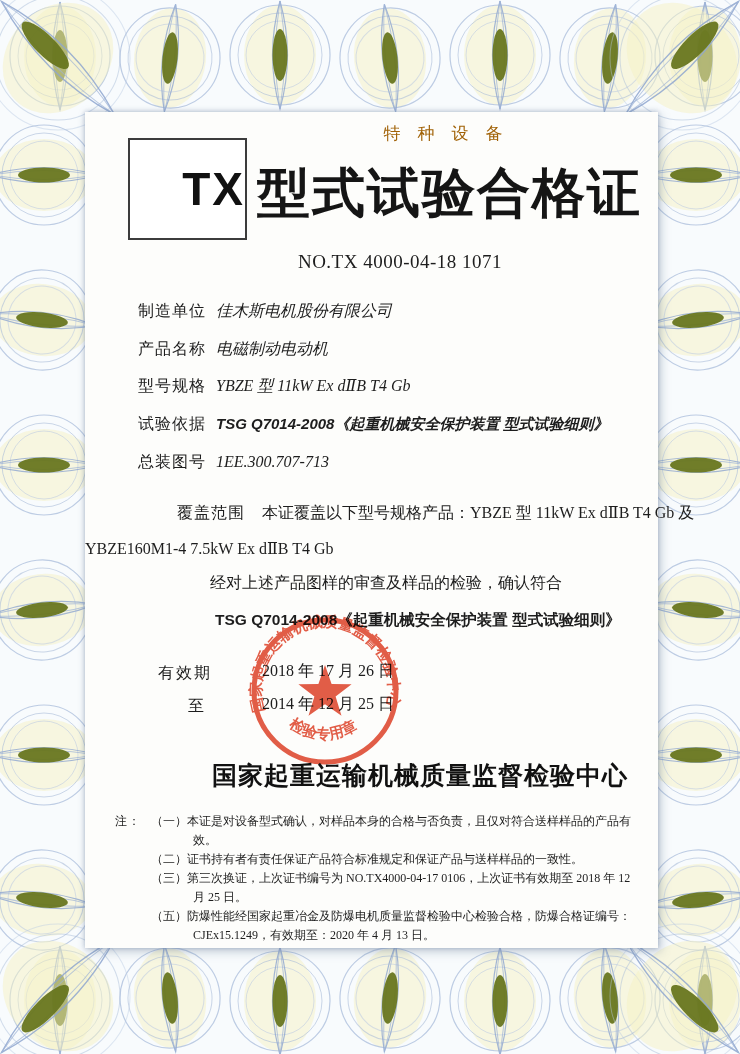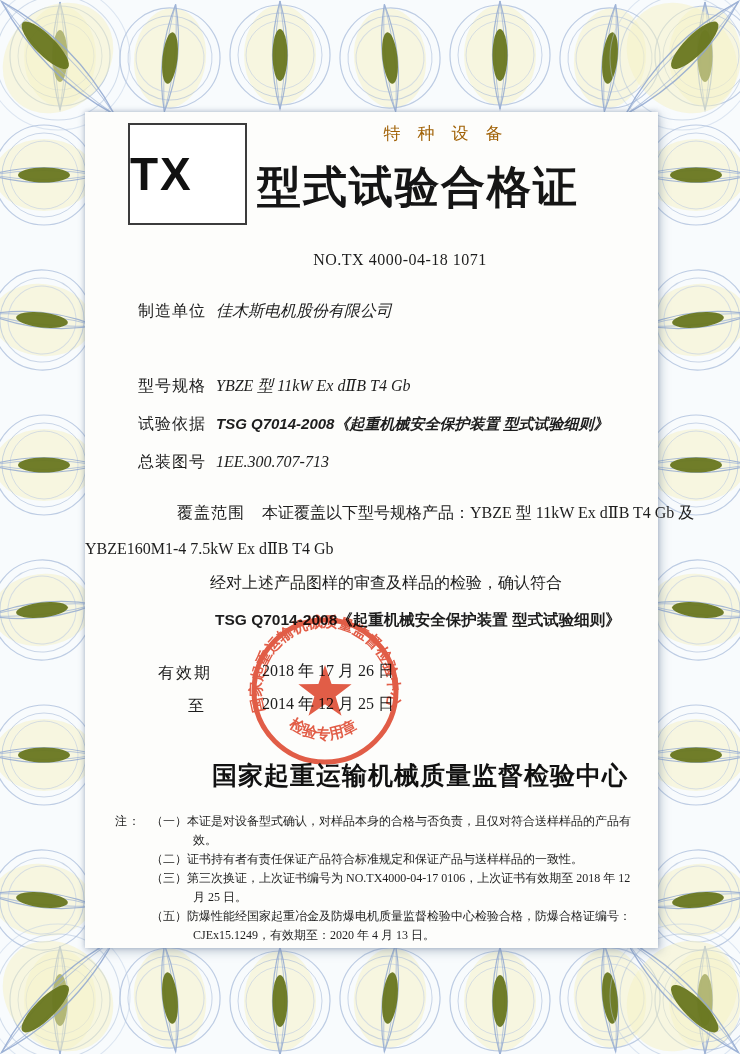--- a/index.html
+++ b/index.html
@@ -11,37 +11,37 @@
   }
   .border-art{position:absolute;left:0;top:0;z-index:0;}
   .page{
     position:absolute;left:85px;top:112px;width:573px;height:836px;
     background:#fdfdfb;z-index:1;
     box-shadow:0 0 5px rgba(110,130,160,.55), 3px 4px 10px rgba(100,120,150,.30);
   }
   .abs{position:absolute;}
   
   .tx-box{
-    left:43px;top:11px;width:115px;height:98px;border:2px solid #3c3c3c;
-    display:flex;align-items:center;justify-content:flex-start;background:#fff;
+    left:43px;top:26px;width:115px;height:98px;border:2px solid #3c3c3c;
+    display:flex;align-items:center;justify-content:flex-end;background:#fff;
   }
   .tx-box span{
     font-family:"Liberation Sans","DejaVu Sans",sans-serif;
     font-weight:bold;font-size:46px;letter-spacing:2px;color:#111;
   }
   .hdr-small{
     left:172px;top:10px;width:372px;text-align:center;
     font-size:17px;letter-spacing:17px;text-indent:17px;color:#a16207;
   }
   .title{
-    left:172px;top:46px;width:372px;text-align:left;
-    font-size:44px;font-weight:bold;letter-spacing:2px;color:#151515;
+    left:172px;top:46px;width:372px;text-align:center;
+    font-size:53px;font-weight:bold;letter-spacing:2px;color:#151515;
     white-space:nowrap;
   }
-  .cert-no{left:120px;top:139px;width:390px;text-align:center;font-size:16px;letter-spacing:.5px;}
+  .cert-no{left:120px;top:139px;width:390px;text-align:center;font-size:19px;letter-spacing:.5px;}
   
   .frow{left:53px;white-space:nowrap;font-size:16px;}
   .frow .lbl{display:inline-block;width:74px;letter-spacing:1px;}
   .frow .val{margin-left:0;font-style:italic;}
   .val-sans{font-family:"Liberation Sans","DejaVu Sans",sans-serif;font-weight:bold;font-size:15px;}
   
   .cov1{left:48px;top:391px;white-space:nowrap;font-size:16px;}
   .cov1 .lbl{letter-spacing:1px;margin-right:13px;margin-left:44px;}
   .cov2{left:0;right:28px;top:427px;text-align:left;font-size:16px;}
   .cov3{left:125px;top:461px;font-size:16px;white-space:nowrap;}
@@ -131,20 +131,24 @@
   <div class="abs hdr-small">特种设备</div>
 
   <div class="abs title">型式试验合格证</div>
 
   <div class="abs cert-no">NO.TX 4000-04-18 1071</div>
 
   <div class="abs frow" style="top:189px">
     <span class="lbl">制造单位</span>
     <span class="val">佳木斯电机股份有限公司</span>
   </div>
+  <div class="abs frow" style="top:227px">
+    <span class="lbl">产品名称</span>
+    <span class="val">电磁制动电动机</span>
+  </div>
   <div class="abs frow" style="top:264px">
     <span class="lbl">型号规格</span>
     <span class="val">YBZE 型 11kW Ex dⅡB T4 Gb</span>
   </div>
   <div class="abs frow" style="top:302px">
     <span class="lbl">试验依据</span>
     <span class="val val-sans">TSG Q7014-2008《起重机械安全保护装置 型式试验细则》</span>
   </div>
   <div class="abs frow" style="top:340px">
     <span class="lbl">总装图号</span>

